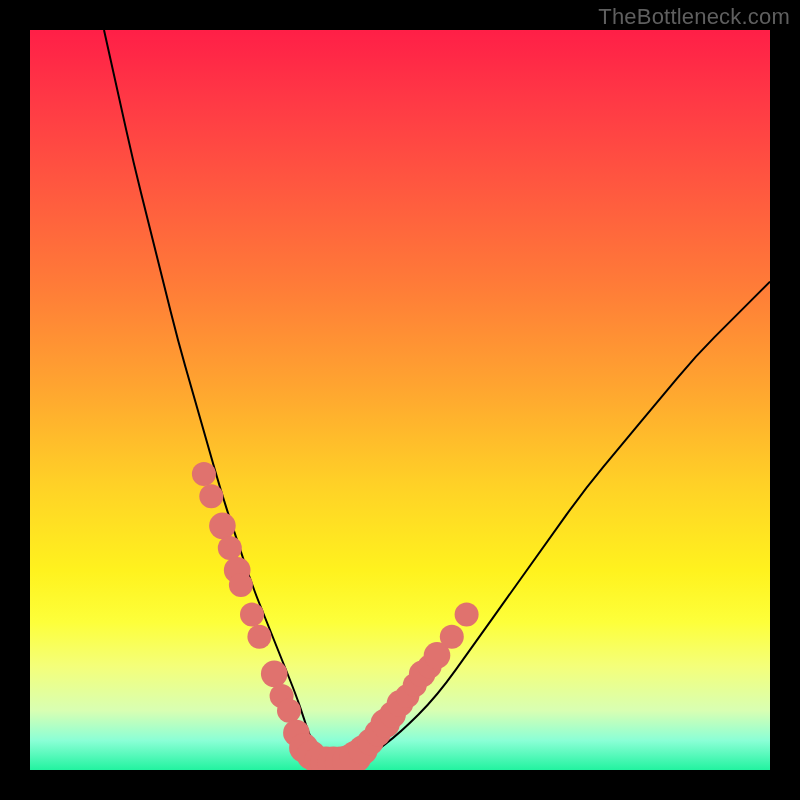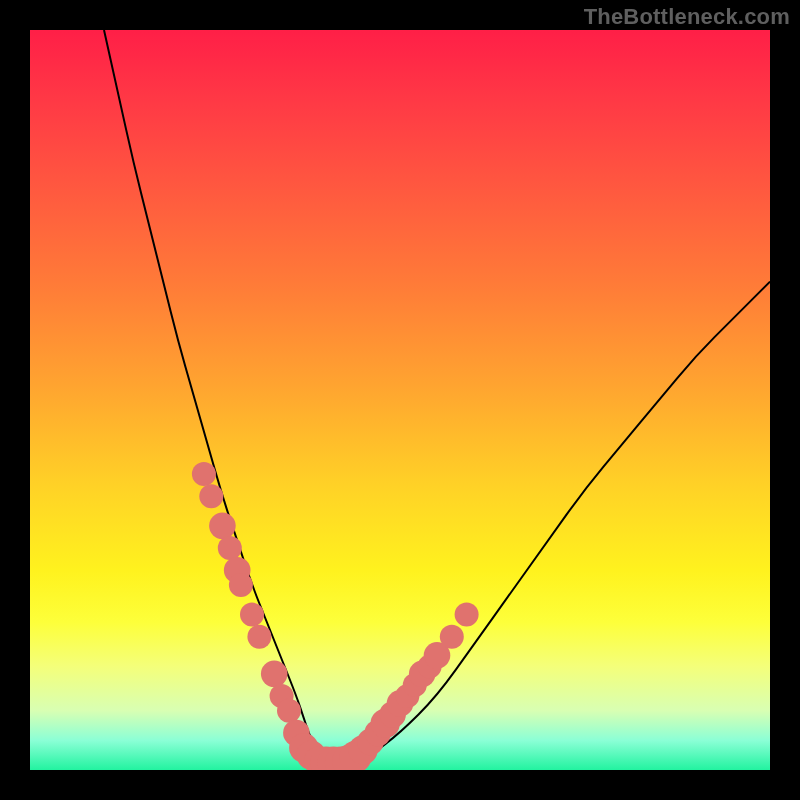--- a/index.html
+++ b/index.html
@@ -32,21 +32,21 @@
       #8bffd6 96%,
       #22f3a0 100%
     );
   }
   .watermark {
     position: absolute;
     top: 4px;
     right: 10px;
     color: #5f5f5f;
     font-size: 22px;
-    font-weight: 700;
+    font-weight: 400;
     letter-spacing: 0.2px;
     user-select: none;
   }
   svg.curve {
     position: absolute;
     left: 0;
     top: 0;
     width: 740px;
     height: 740px;
   }

